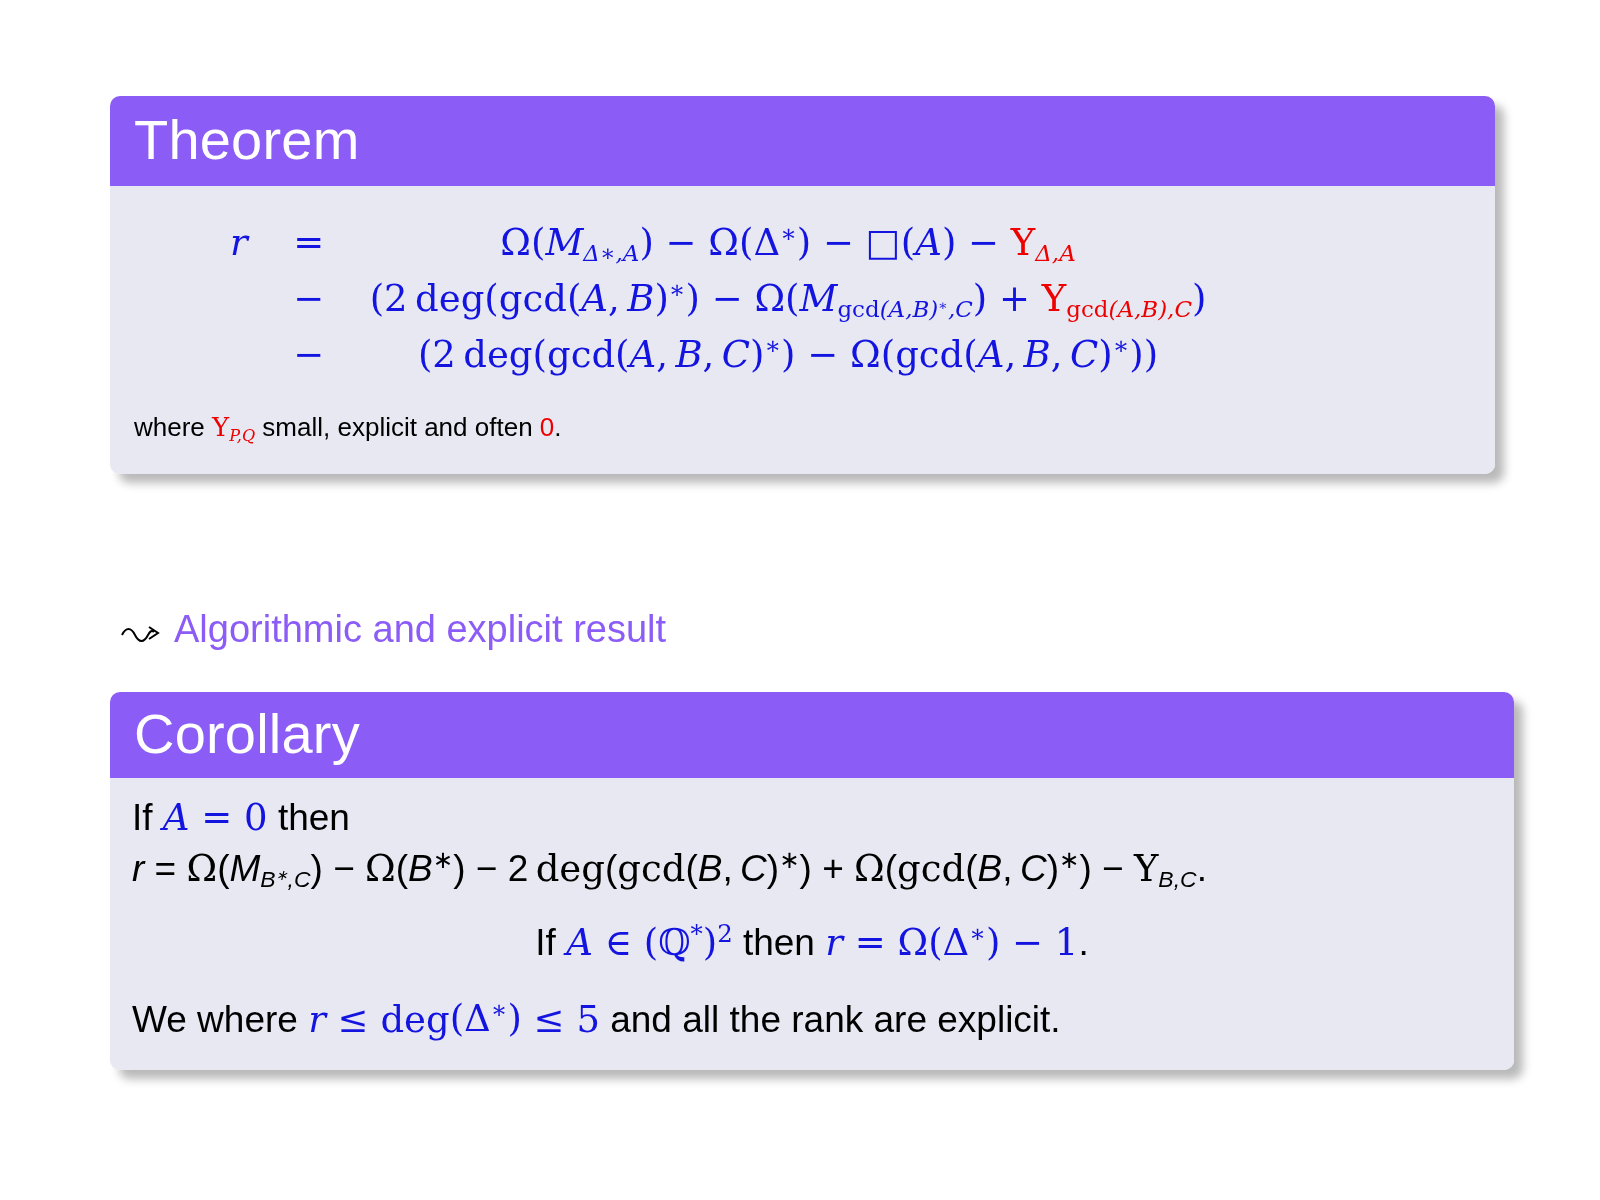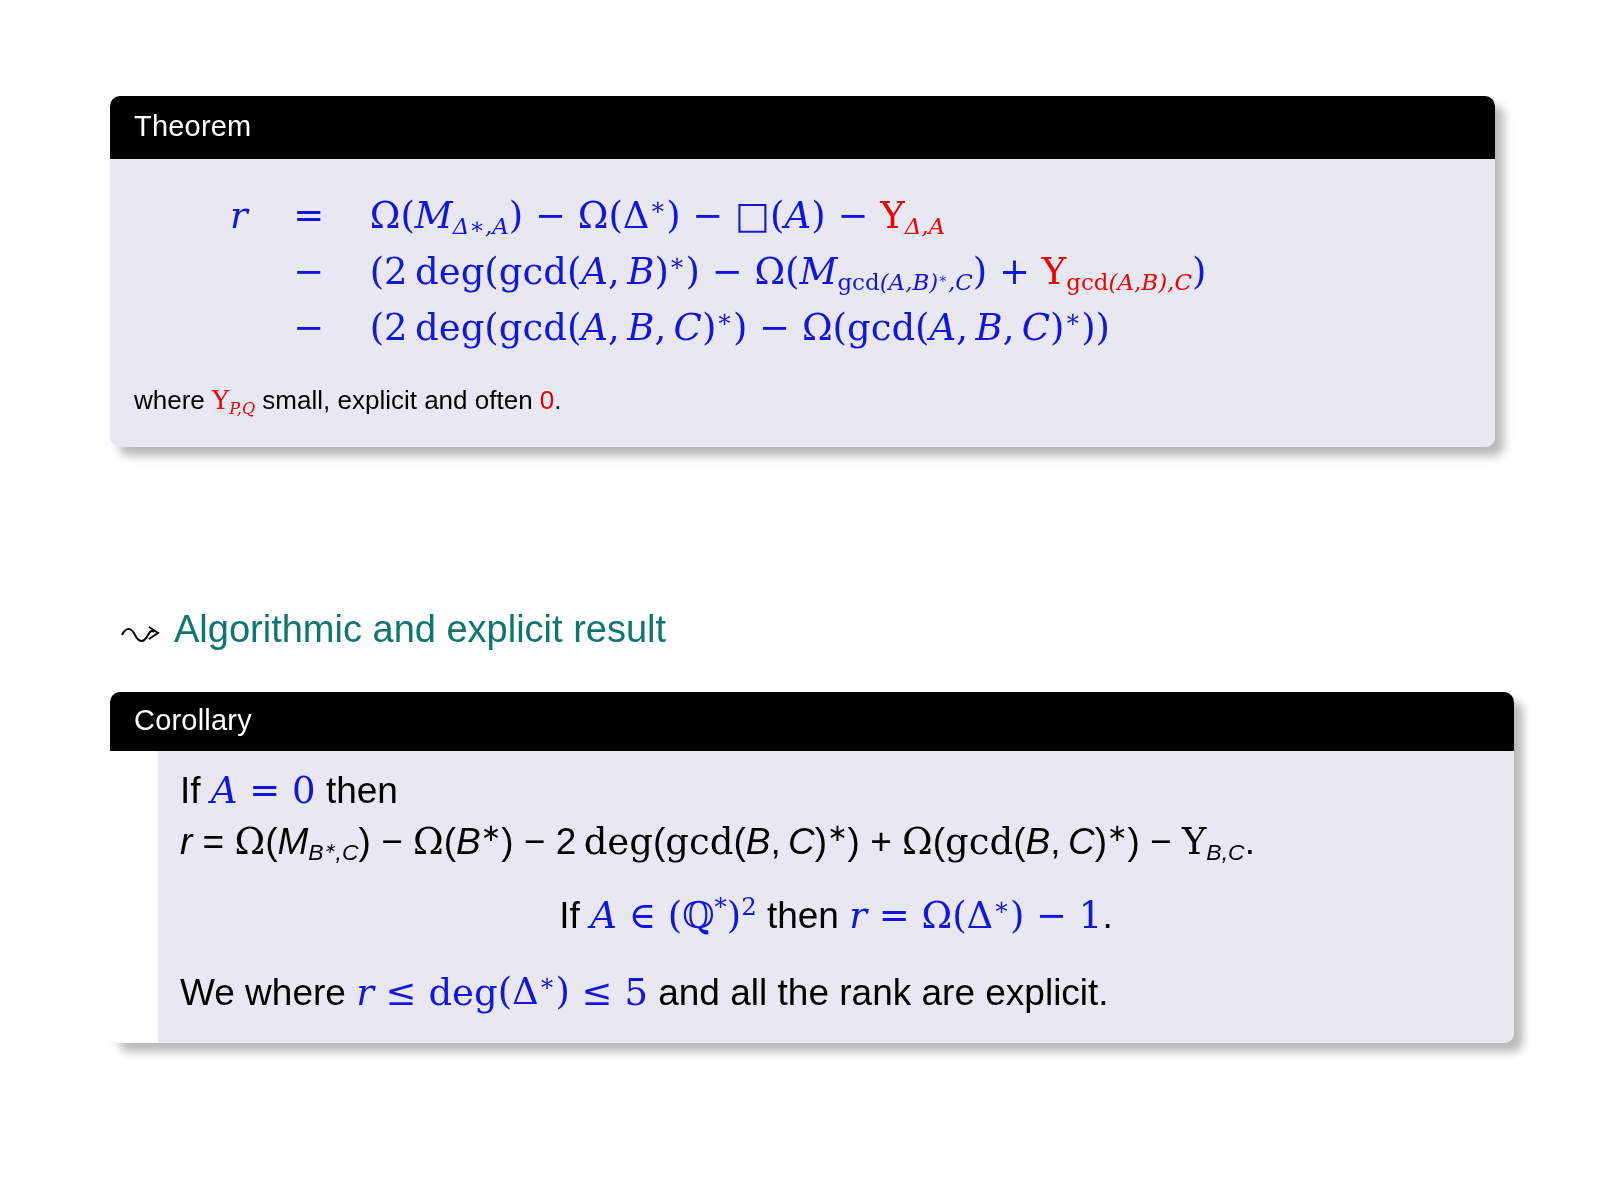--- a/index.html
+++ b/index.html
@@ -16,23 +16,23 @@
   }
 
   
   .block {
     position: absolute;
     border-radius: 10px;
     box-shadow: 9px 9px 10px rgba(0,0,0,0.28);
     overflow: hidden;
   }
   .block-title {
-    background: #000000;
+    background: #8b5cf6;
     color: #ffffff;
-    font-size: 29px;
+    font-size: 56px;
     line-height: 1.0;
     padding: 16px 24px 18px 24px;
     font-weight: normal;
     letter-spacing: 0.2px;
   }
   .block-body {
     background: #e7e8f2;
     color: #000000;
     padding: 18px 24px 26px 24px;
     font-size: 36px;
@@ -50,21 +50,20 @@
   #corollary-block {
     left: 110px;
     top: 692px;
     width: 1404px;
   }
   #corollary-block .block-title {
     padding: 14px 24px 16px 24px;
   }
   #corollary-block .block-body {
     padding: 16px 22px 30px 22px;
-    margin-left: 48px;
   }
 
   
   .math {
     font-family: "DejaVu Serif", "Liberation Serif", serif;
     color: #1414e0;
     font-style: normal;
   }
   .mi { font-style: italic; }
   .mred { color: #ef0000; }
@@ -95,36 +94,36 @@
     font-size: 37px;
     margin-left: 96px;
   }
   .eqn td {
     padding: 3px 0 6px 0;
     vertical-align: baseline;
     white-space: nowrap;
   }
   .eqn td.lhs { text-align: right; padding-right: 26px; }
   .eqn td.rel { text-align: center; padding-right: 26px; width: 70px;}
-  .eqn td.rhs { text-align: left; }
+  .eqn td.rhs { text-align: center; }
 
   .where-line {
     margin: 30px 0 0 0;
     font-size: 26px;
     color: #000;
     font-family: "Liberation Sans", sans-serif;
   }
 
   
   #arrow-line {
     position: absolute;
     left: 120px;
     top: 608px;
     font-size: 38px;
-    color: #0f766e;
+    color: #8b5cf6;
     font-family: "Liberation Sans", sans-serif;
     white-space: nowrap;
   }
   .squiggle-icon {
     display: inline-block;
     vertical-align: middle;
     margin-right: 10px;
   }
 
   

